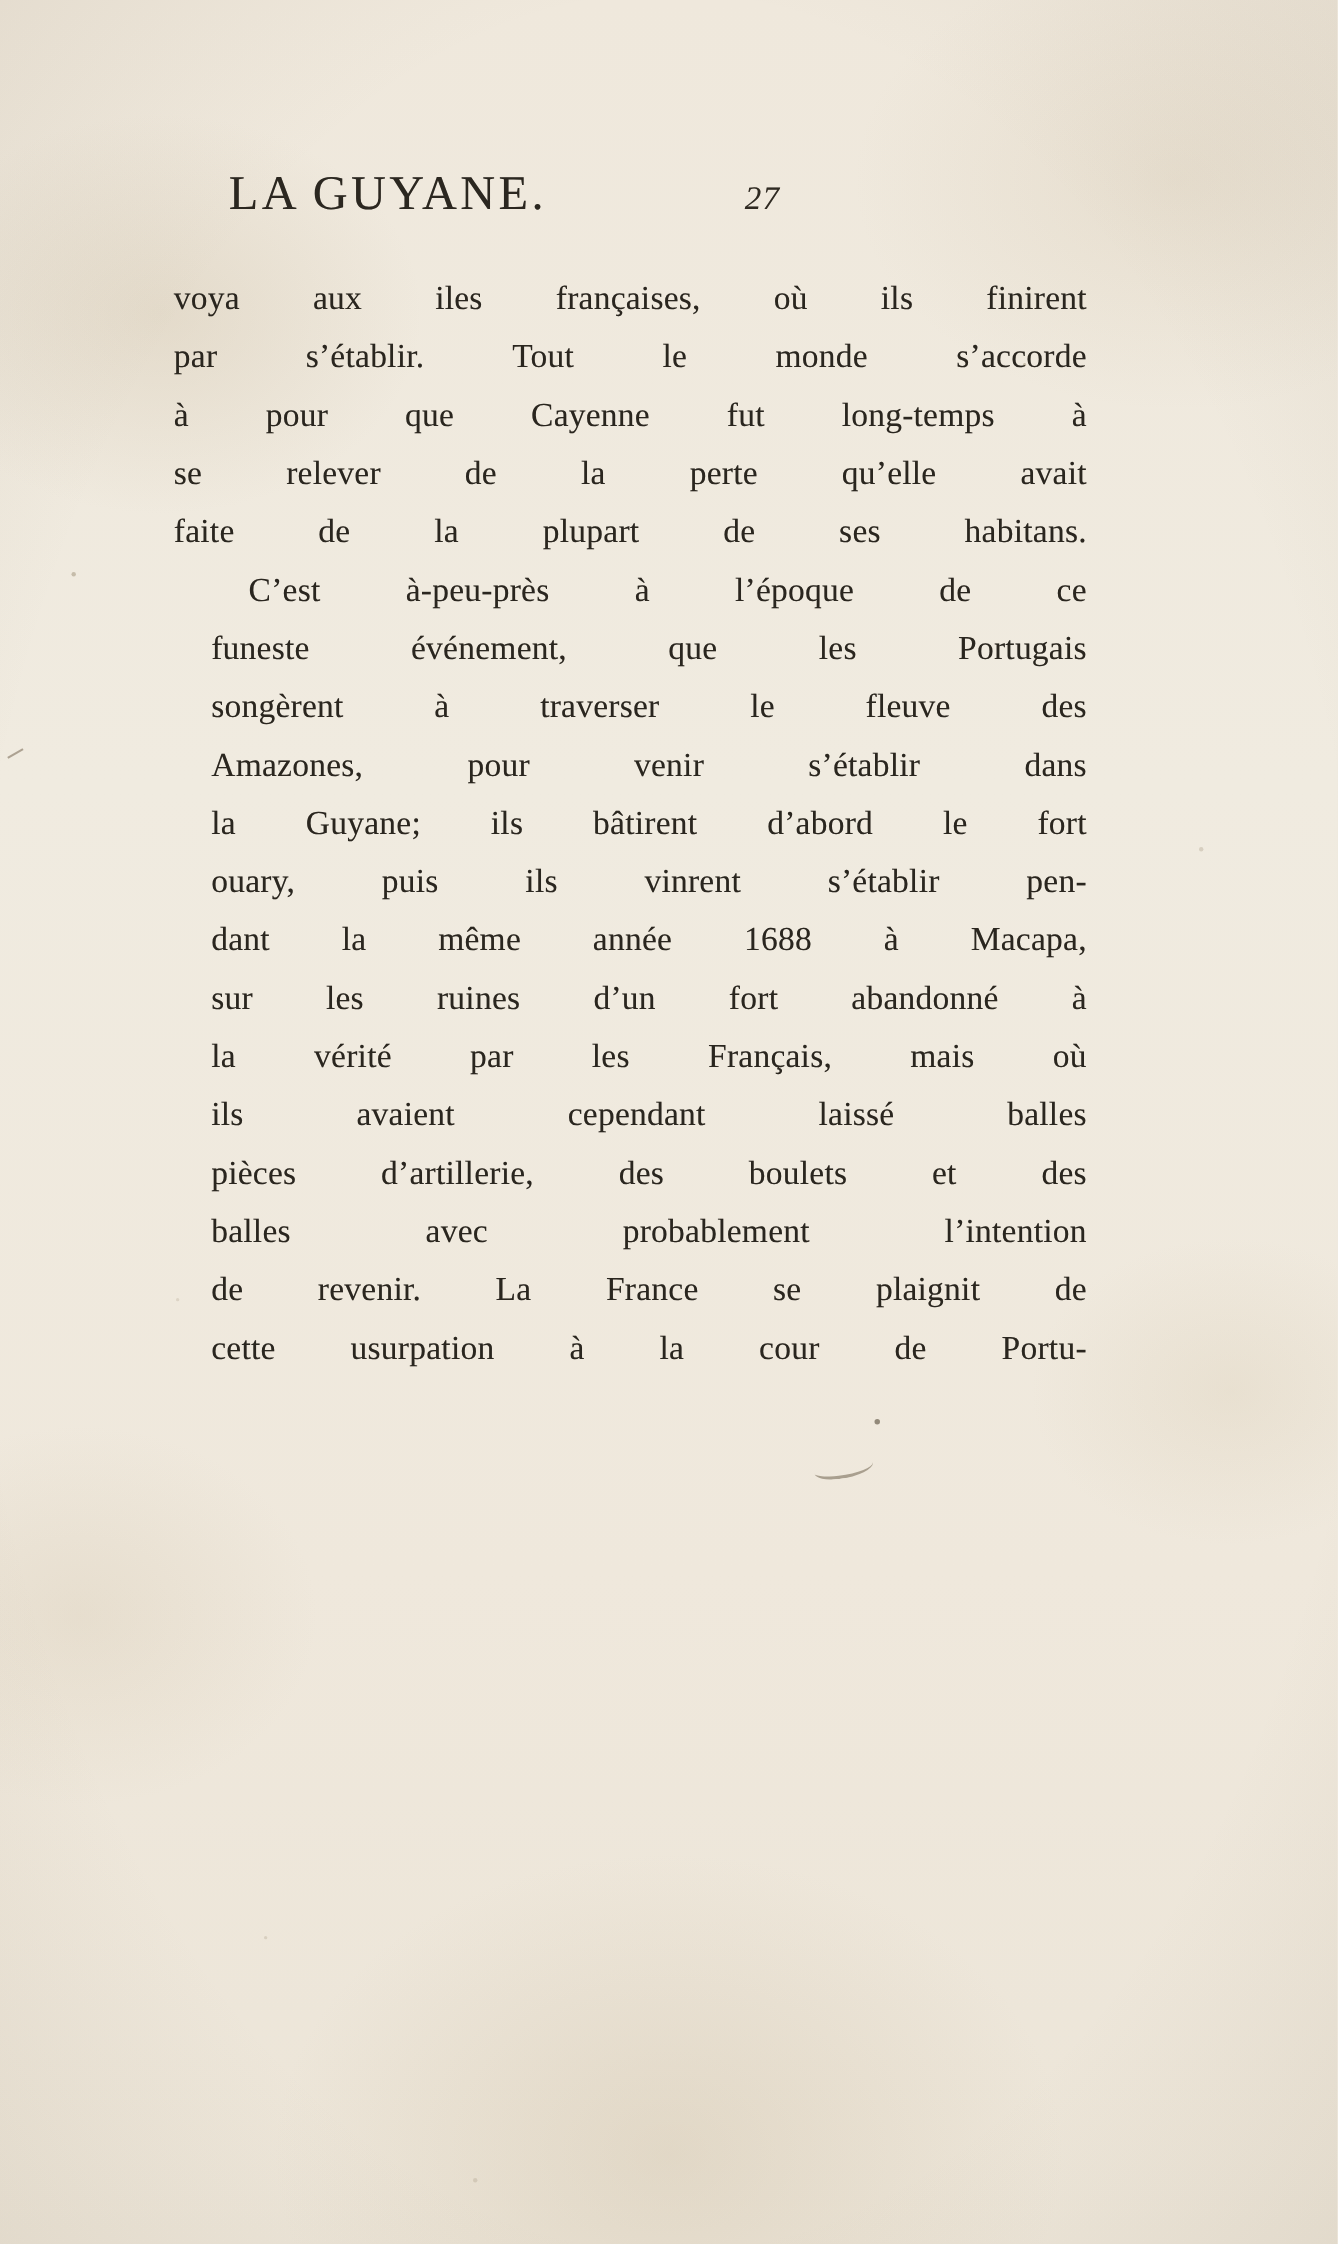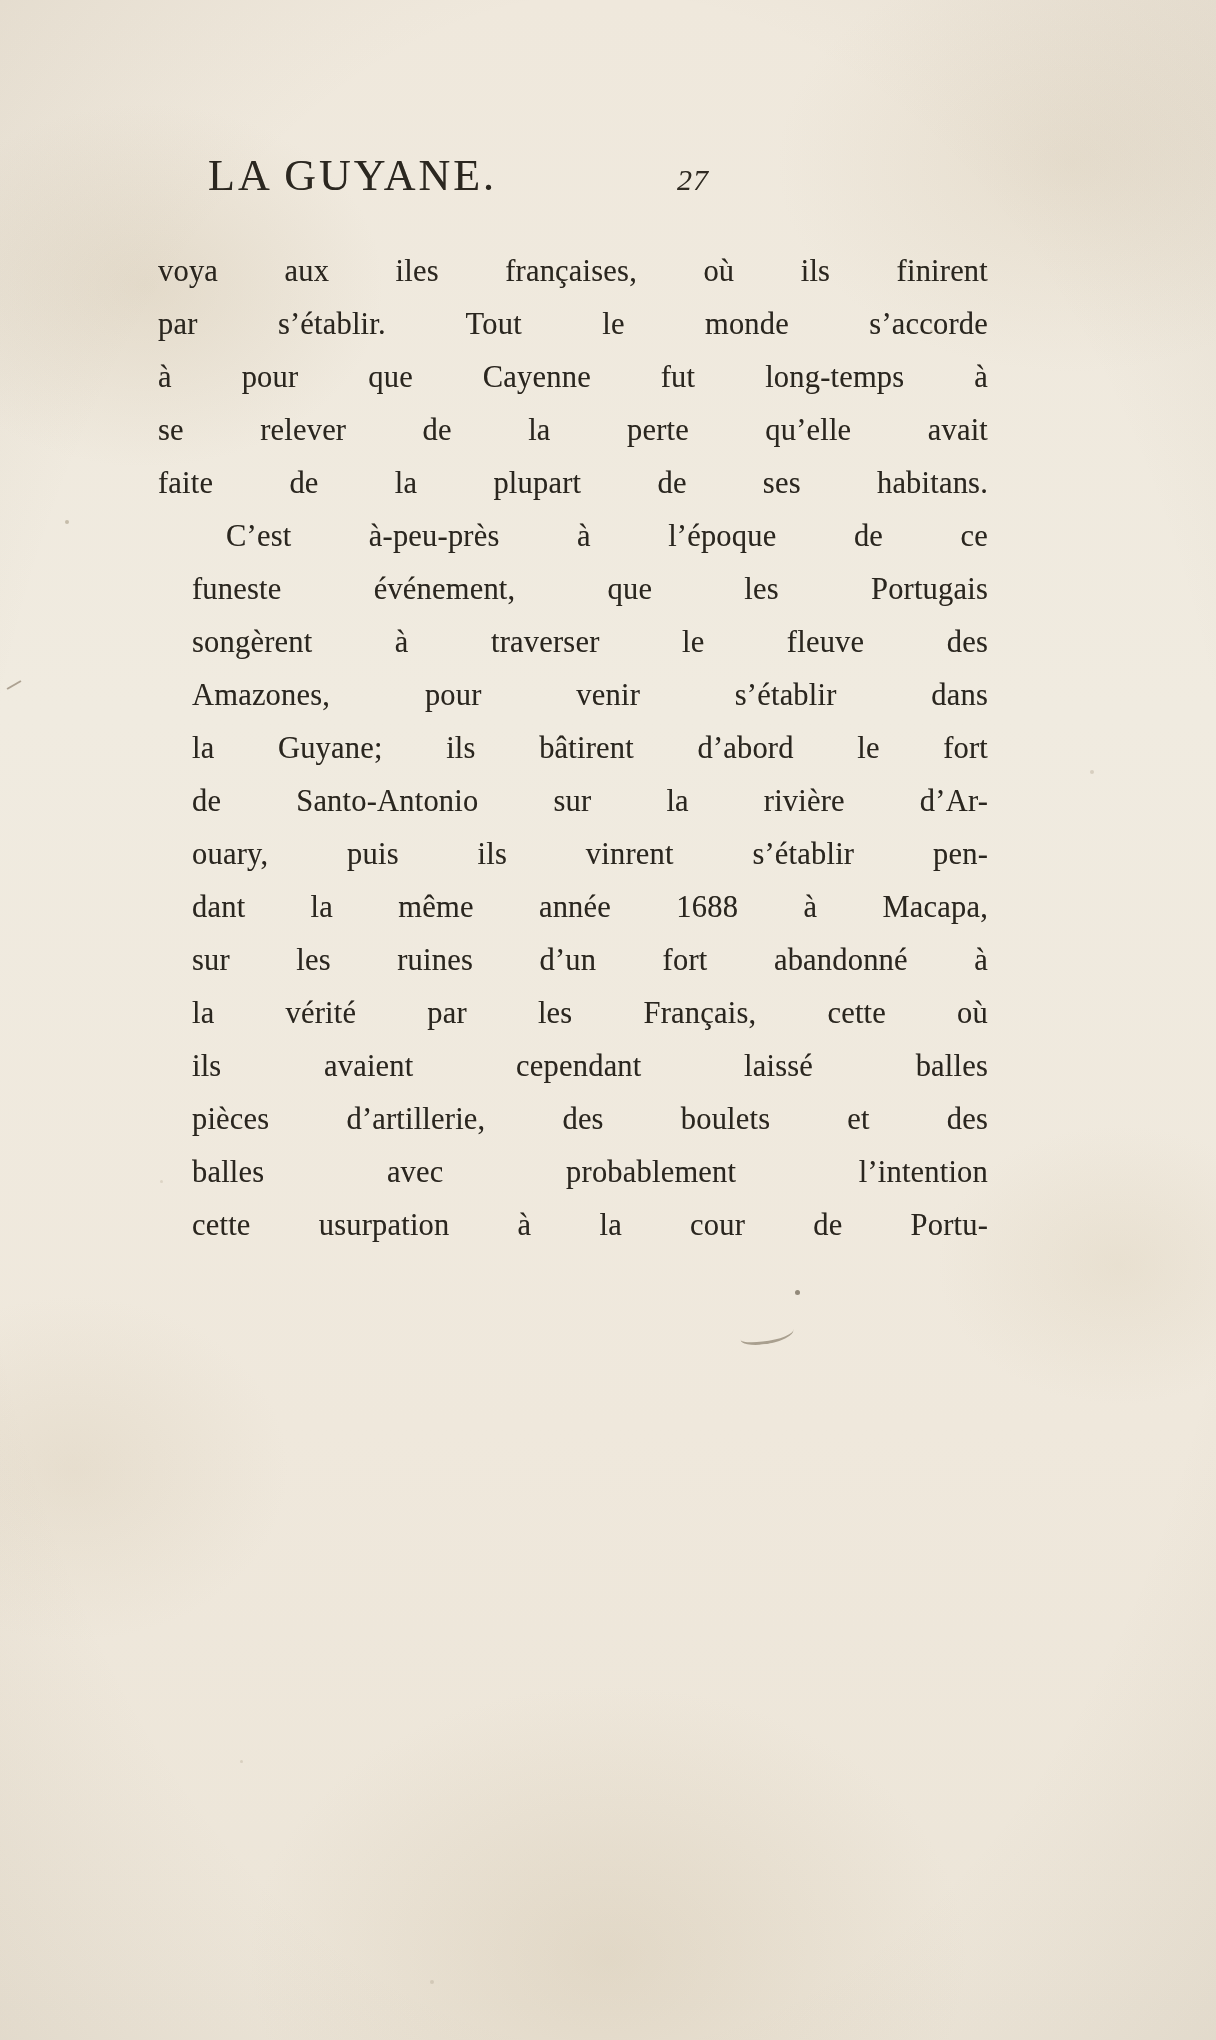--- a/index.html
+++ b/index.html
@@ -146,26 +146,26 @@
         <span class="line just">se relever de la perte qu’elle avait</span>
         <span class="line just">faite de la plupart de ses habitans.</span>
       </p>
 
       <p class="indent">
         <span class="line just" style="padding-left:34px;">C’est à-peu-près à l’époque de ce</span>
         <span class="line just">funeste événement, que les Portugais</span>
         <span class="line just">songèrent à traverser le fleuve des</span>
         <span class="line just">Amazones, pour venir s’établir dans</span>
         <span class="line just">la Guyane; ils bâtirent d’abord le fort</span>
-        <span class="line just">de Santo-Antonio sur la rivière d’Ar-</span>
         <span class="line just">ouary, puis ils vinrent s’établir pen-</span>
         <span class="line just">dant la même année 1688 à Macapa,</span>
         <span class="line just">sur les ruines d’un fort abandonné à</span>
-        <span class="line just">la vérité par les Français, cette où</span>
+        <span class="line just">la vérité par les Français, mais où</span>
         <span class="line just">ils avaient cependant laissé balles</span>
         <span class="line just">pièces d’artillerie, des boulets et des</span>
         <span class="line just">balles avec probablement l’intention</span>
+        <span class="line just">de revenir. La France se plaignit de</span>
         <span class="line just">cette usurpation à la cour de Portu-</span>
       </p>
 
     </div>
   </div>
 </div>
 
 </body></html>

